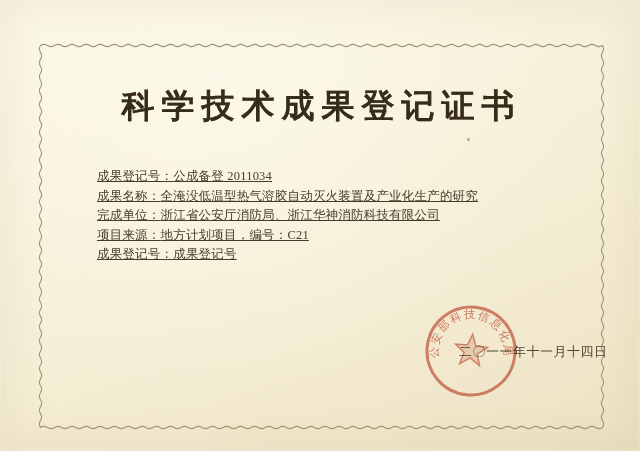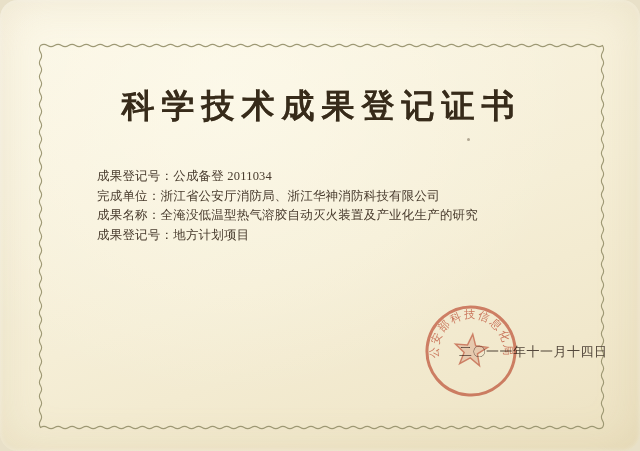--- a/index.html
+++ b/index.html
@@ -7,37 +7,36 @@
     width:640px;height:451px;overflow:hidden;
     font-family:"Liberation Serif","DejaVu Serif",serif;
     background:#e8e0c8;
   }
   .paper{
     position:relative;width:640px;height:451px;
     background:
       radial-gradient(ellipse at 35% 20%, rgba(255,253,240,.55), rgba(255,253,240,0) 60%),
       linear-gradient(160deg,#fbf6e6 0%,#f8f2de 28%,#f5eed6 55%,#f1e8cc 80%,#ece1c1 100%);
     box-shadow:inset 0 0 45px rgba(185,165,115,.20), inset 0 0 5px rgba(255,255,255,.5);
-    border-radius:18px;
   }
   .border-svg{position:absolute;left:0;top:0;width:640px;height:451px;}
   .title{
     position:absolute;left:0;top:84px;width:643px;margin:0;
     text-align:center;
     font-size:33px;font-weight:bold;color:#372b1a;
     letter-spacing:7px;
     font-family:"DejaVu Serif","Liberation Serif",serif;
     text-shadow:0 0 .5px rgba(55,43,26,.6);
   }
   .fields{
     position:absolute;left:97px;top:167px;width:480px;
     font-size:12.5px;line-height:19.6px;color:#473a2c;
     letter-spacing:.2px;
   }
-  .field-row{white-space:nowrap;}
+  .field-row{white-space:nowrap;text-decoration:underline;}
   .field-label{color:#473a2c;}
   .field-value{color:#473a2c;}
   .issue-date{
     position:absolute;left:411px;top:343px;
     font-size:13px;color:#52463a;letter-spacing:.5px;
     white-space:nowrap;z-index:1;margin-left:48px;
   }
   .seal{
     position:absolute;left:424px;top:304px;width:94px;height:94px;
     opacity:.8;mix-blend-mode:multiply;transform:rotate(6deg);z-index:2;
@@ -53,27 +52,30 @@
     <path id="wavyBorderPath" d="M40.5,45.5 Q44.0,43.3 47.5,45.5 Q51.0,47.7 54.5,45.5 Q58.1,43.3 61.6,45.5 Q65.1,47.7 68.6,45.5 Q72.1,43.3 75.6,45.5 Q79.1,47.7 82.7,45.5 Q86.2,43.3 89.7,45.5 Q93.2,47.7 96.7,45.5 Q100.2,43.3 103.7,45.5 Q107.2,47.7 110.8,45.5 Q114.3,43.3 117.8,45.5 Q121.3,47.7 124.8,45.5 Q128.3,43.3 131.8,45.5 Q135.3,47.7 138.8,45.5 Q142.4,43.3 145.9,45.5 Q149.4,47.7 152.9,45.5 Q156.4,43.3 159.9,45.5 Q163.4,47.7 166.9,45.5 Q170.5,43.3 174.0,45.5 Q177.5,47.7 181.0,45.5 Q184.5,43.3 188.0,45.5 Q191.5,47.7 195.1,45.5 Q198.6,43.3 202.1,45.5 Q205.6,47.7 209.1,45.5 Q212.6,43.3 216.1,45.5 Q219.6,47.7 223.2,45.5 Q226.7,43.3 230.2,45.5 Q233.7,47.7 237.2,45.5 Q240.7,43.3 244.2,45.5 Q247.7,47.7 251.3,45.5 Q254.8,43.3 258.3,45.5 Q261.8,47.7 265.3,45.5 Q268.8,43.3 272.3,45.5 Q275.8,47.7 279.4,45.5 Q282.9,43.3 286.4,45.5 Q289.9,47.7 293.4,45.5 Q296.9,43.3 300.4,45.5 Q303.9,47.7 307.4,45.5 Q311.0,43.3 314.5,45.5 Q318.0,47.7 321.5,45.5 Q325.0,43.3 328.5,45.5 Q332.0,47.7 335.6,45.5 Q339.1,43.3 342.6,45.5 Q346.1,47.7 349.6,45.5 Q353.1,43.3 356.6,45.5 Q360.1,47.7 363.6,45.5 Q367.2,43.3 370.7,45.5 Q374.2,47.7 377.7,45.5 Q381.2,43.3 384.7,45.5 Q388.2,47.7 391.8,45.5 Q395.3,43.3 398.8,45.5 Q402.3,47.7 405.8,45.5 Q409.3,43.3 412.8,45.5 Q416.3,47.7 419.9,45.5 Q423.4,43.3 426.9,45.5 Q430.4,47.7 433.9,45.5 Q437.4,43.3 440.9,45.5 Q444.4,47.7 447.9,45.5 Q451.5,43.3 455.0,45.5 Q458.5,47.7 462.0,45.5 Q465.5,43.3 469.0,45.5 Q472.5,47.7 476.1,45.5 Q479.6,43.3 483.1,45.5 Q486.6,47.7 490.1,45.5 Q493.6,43.3 497.1,45.5 Q500.6,47.7 504.1,45.5 Q507.7,43.3 511.2,45.5 Q514.7,47.7 518.2,45.5 Q521.7,43.3 525.2,45.5 Q528.7,47.7 532.3,45.5 Q535.8,43.3 539.3,45.5 Q542.8,47.7 546.3,45.5 Q549.8,43.3 553.3,45.5 Q556.8,47.7 560.4,45.5 Q563.9,43.3 567.4,45.5 Q570.9,47.7 574.4,45.5 Q577.9,43.3 581.4,45.5 Q584.9,47.7 588.4,45.5 Q592.0,43.3 595.5,45.5 Q599.0,47.7 602.5,45.5 Q604.7,49.0 602.5,52.4 Q600.3,55.9 602.5,59.4 Q604.7,62.9 602.5,66.3 Q600.3,69.8 602.5,73.3 Q604.7,76.8 602.5,80.2 Q600.3,83.7 602.5,87.2 Q604.7,90.6 602.5,94.1 Q600.3,97.6 602.5,101.1 Q604.7,104.5 602.5,108.0 Q600.3,111.5 602.5,115.0 Q604.7,118.4 602.5,121.9 Q600.3,125.4 602.5,128.8 Q604.7,132.3 602.5,135.8 Q600.3,139.3 602.5,142.7 Q604.7,146.2 602.5,149.7 Q600.3,153.2 602.5,156.6 Q604.7,160.1 602.5,163.6 Q600.3,167.0 602.5,170.5 Q604.7,174.0 602.5,177.5 Q600.3,180.9 602.5,184.4 Q604.7,187.9 602.5,191.4 Q600.3,194.8 602.5,198.3 Q604.7,201.8 602.5,205.2 Q600.3,208.7 602.5,212.2 Q604.7,215.7 602.5,219.1 Q600.3,222.6 602.5,226.1 Q604.7,229.6 602.5,233.0 Q600.3,236.5 602.5,240.0 Q604.7,243.4 602.5,246.9 Q600.3,250.4 602.5,253.9 Q604.7,257.3 602.5,260.8 Q600.3,264.3 602.5,267.8 Q604.7,271.2 602.5,274.7 Q600.3,278.2 602.5,281.6 Q604.7,285.1 602.5,288.6 Q600.3,292.1 602.5,295.5 Q604.7,299.0 602.5,302.5 Q600.3,306.0 602.5,309.4 Q604.7,312.9 602.5,316.4 Q600.3,319.8 602.5,323.3 Q604.7,326.8 602.5,330.3 Q600.3,333.7 602.5,337.2 Q604.7,340.7 602.5,344.2 Q600.3,347.6 602.5,351.1 Q604.7,354.6 602.5,358.0 Q600.3,361.5 602.5,365.0 Q604.7,368.5 602.5,371.9 Q600.3,375.4 602.5,378.9 Q604.7,382.4 602.5,385.8 Q600.3,389.3 602.5,392.8 Q604.7,396.2 602.5,399.7 Q600.3,403.2 602.5,406.7 Q604.7,410.1 602.5,413.6 Q600.3,417.1 602.5,420.6 Q604.7,424.0 602.5,427.5 Q599.0,429.7 595.5,427.5 Q592.0,425.3 588.5,427.5 Q584.9,429.7 581.4,427.5 Q577.9,425.3 574.4,427.5 Q570.9,429.7 567.4,427.5 Q563.9,425.3 560.4,427.5 Q556.8,429.7 553.3,427.5 Q549.8,425.3 546.3,427.5 Q542.8,429.7 539.3,427.5 Q535.8,425.3 532.3,427.5 Q528.7,429.7 525.2,427.5 Q521.7,425.3 518.2,427.5 Q514.7,429.7 511.2,427.5 Q507.7,425.3 504.1,427.5 Q500.6,429.7 497.1,427.5 Q493.6,425.3 490.1,427.5 Q486.6,429.7 483.1,427.5 Q479.6,425.3 476.1,427.5 Q472.5,429.7 469.0,427.5 Q465.5,425.3 462.0,427.5 Q458.5,429.7 455.0,427.5 Q451.5,425.3 447.9,427.5 Q444.4,429.7 440.9,427.5 Q437.4,425.3 433.9,427.5 Q430.4,429.7 426.9,427.5 Q423.4,425.3 419.9,427.5 Q416.3,429.7 412.8,427.5 Q409.3,425.3 405.8,427.5 Q402.3,429.7 398.8,427.5 Q395.3,425.3 391.8,427.5 Q388.2,429.7 384.7,427.5 Q381.2,425.3 377.7,427.5 Q374.2,429.7 370.7,427.5 Q367.2,425.3 363.6,427.5 Q360.1,429.7 356.6,427.5 Q353.1,425.3 349.6,427.5 Q346.1,429.7 342.6,427.5 Q339.1,425.3 335.6,427.5 Q332.0,429.7 328.5,427.5 Q325.0,425.3 321.5,427.5 Q318.0,429.7 314.5,427.5 Q311.0,425.3 307.4,427.5 Q303.9,429.7 300.4,427.5 Q296.9,425.3 293.4,427.5 Q289.9,429.7 286.4,427.5 Q282.9,425.3 279.4,427.5 Q275.8,429.7 272.3,427.5 Q268.8,425.3 265.3,427.5 Q261.8,429.7 258.3,427.5 Q254.8,425.3 251.3,427.5 Q247.7,429.7 244.2,427.5 Q240.7,425.3 237.2,427.5 Q233.7,429.7 230.2,427.5 Q226.7,425.3 223.1,427.5 Q219.6,429.7 216.1,427.5 Q212.6,425.3 209.1,427.5 Q205.6,429.7 202.1,427.5 Q198.6,425.3 195.1,427.5 Q191.5,429.7 188.0,427.5 Q184.5,425.3 181.0,427.5 Q177.5,429.7 174.0,427.5 Q170.5,425.3 166.9,427.5 Q163.4,429.7 159.9,427.5 Q156.4,425.3 152.9,427.5 Q149.4,429.7 145.9,427.5 Q142.4,425.3 138.9,427.5 Q135.3,429.7 131.8,427.5 Q128.3,425.3 124.8,427.5 Q121.3,429.7 117.8,427.5 Q114.3,425.3 110.8,427.5 Q107.2,429.7 103.7,427.5 Q100.2,425.3 96.7,427.5 Q93.2,429.7 89.7,427.5 Q86.2,425.3 82.6,427.5 Q79.1,429.7 75.6,427.5 Q72.1,425.3 68.6,427.5 Q65.1,429.7 61.6,427.5 Q58.1,425.3 54.6,427.5 Q51.0,429.7 47.5,427.5 Q44.0,425.3 40.5,427.5 Q38.3,424.0 40.5,420.6 Q42.7,417.1 40.5,413.6 Q38.3,410.1 40.5,406.7 Q42.7,403.2 40.5,399.7 Q38.3,396.2 40.5,392.8 Q42.7,389.3 40.5,385.8 Q38.3,382.4 40.5,378.9 Q42.7,375.4 40.5,371.9 Q38.3,368.5 40.5,365.0 Q42.7,361.5 40.5,358.0 Q38.3,354.6 40.5,351.1 Q42.7,347.6 40.5,344.2 Q38.3,340.7 40.5,337.2 Q42.7,333.7 40.5,330.3 Q38.3,326.8 40.5,323.3 Q42.7,319.8 40.5,316.4 Q38.3,312.9 40.5,309.4 Q42.7,306.0 40.5,302.5 Q38.3,299.0 40.5,295.5 Q42.7,292.1 40.5,288.6 Q38.3,285.1 40.5,281.6 Q42.7,278.2 40.5,274.7 Q38.3,271.2 40.5,267.8 Q42.7,264.3 40.5,260.8 Q38.3,257.3 40.5,253.9 Q42.7,250.4 40.5,246.9 Q38.3,243.4 40.5,240.0 Q42.7,236.5 40.5,233.0 Q38.3,229.6 40.5,226.1 Q42.7,222.6 40.5,219.1 Q38.3,215.7 40.5,212.2 Q42.7,208.7 40.5,205.2 Q38.3,201.8 40.5,198.3 Q42.7,194.8 40.5,191.4 Q38.3,187.9 40.5,184.4 Q42.7,180.9 40.5,177.5 Q38.3,174.0 40.5,170.5 Q42.7,167.0 40.5,163.6 Q38.3,160.1 40.5,156.6 Q42.7,153.2 40.5,149.7 Q38.3,146.2 40.5,142.7 Q42.7,139.3 40.5,135.8 Q38.3,132.3 40.5,128.8 Q42.7,125.4 40.5,121.9 Q38.3,118.4 40.5,115.0 Q42.7,111.5 40.5,108.0 Q38.3,104.5 40.5,101.1 Q42.7,97.6 40.5,94.1 Q38.3,90.6 40.5,87.2 Q42.7,83.7 40.5,80.2 Q38.3,76.8 40.5,73.3 Q42.7,69.8 40.5,66.3 Q38.3,62.9 40.5,59.4 Q42.7,55.9 40.5,52.4 Q38.3,49.0 40.5,45.5 " fill="none" stroke="#99936f" stroke-width="1.1" opacity="0.95"></path>
   </svg>
 
   <h1 class="title">科学技术成果登记证书</h1>
 
   <div class="fields">
     <div class="field-row">
       <span class="field-label">成果登记号：</span><span class="field-value">公成备登 2011034</span>
     </div>
     <div class="field-row">
+      <span class="field-label">成果名称：</span><span class="field-value">全淹没低温型热气溶胶自动灭火装置及产业化生产的研究</span>
+    </div>
+    <div class="field-row">
       <span class="field-label">完成单位：</span><span class="field-value">浙江省公安厅消防局、浙江华神消防科技有限公司</span>
     </div>
     <div class="field-row">
-      <span class="field-label">成果名称：</span><span class="field-value">全淹没低温型热气溶胶自动灭火装置及产业化生产的研究</span>
+      <span class="field-label">项目来源：</span><span class="field-value">地方计划项目，编号：C21</span>
     </div>
     <div class="field-row">
-      <span class="field-label">成果登记号：</span><span class="field-value">地方计划项目</span>
+      <span class="field-label">成果登记号：</span><span class="field-value">成果登记号</span>
     </div>
   </div>
 
   <div class="issue-date">二〇一一年十一月十四日</div>
 
   <svg class="seal" viewBox="0 0 94 94" xmlns="http://www.w3.org/2000/svg">
     <defs>
       <path id="sealArc" d="M16,58.3 A33,33 0 1 1 78,58.3" fill="none"></path>
     </defs>
     <circle cx="47" cy="47" r="44" fill="none" stroke="#c4503a" stroke-width="3" stroke-opacity="0.85"></circle>

